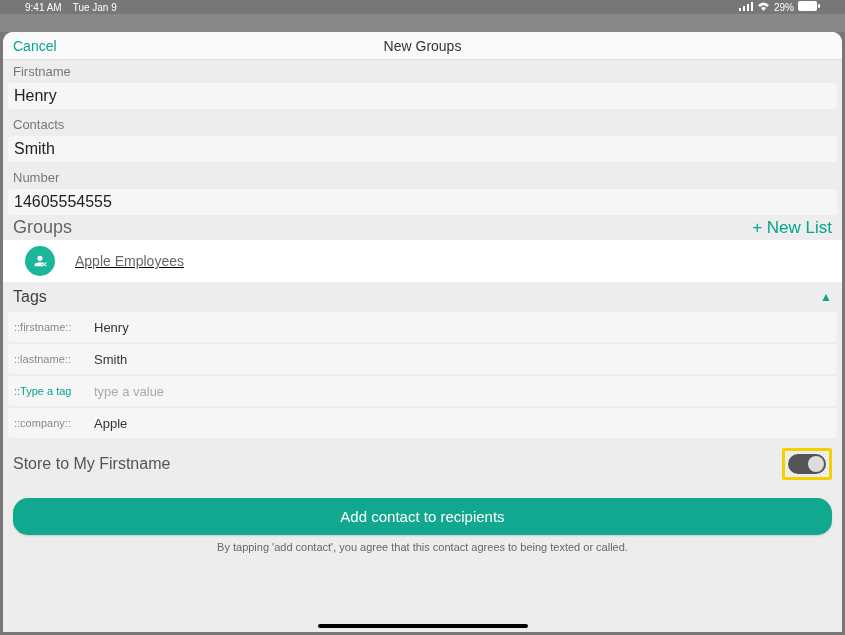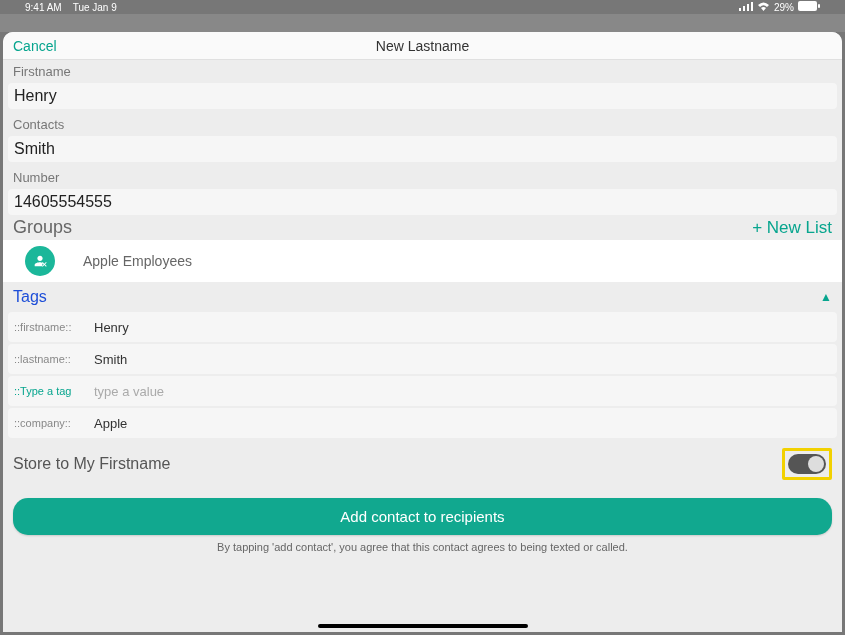--- a/index.html
+++ b/index.html
@@ -11,26 +11,26 @@
   .sheet { position: absolute; top: 32px; left: 3px; right: 3px; bottom: 3px; background: #ededed; border-top-left-radius: 10px; border-top-right-radius: 10px; overflow: hidden; }
   .nav { position: relative; height: 28px; background: #fafafa; border-bottom: 1px solid #e0e0e0; }
   .nav-cancel { position: absolute; left: 10px; top: 0; line-height: 28px; color: #07a58e; font-size: 14px; cursor: pointer; }
   .nav-title { text-align: center; line-height: 28px; font-size: 14px; color: #333; }
   .section-label { font-size: 13px; color: #777; padding: 4px 10px; background: #ededed; }
   .text-input { width: calc(100% - 10px); margin: 0 5px 4px 5px; background: #f6f6f6; border-radius: 4px; padding: 4px 6px; font-size: 16px; color: #222; border: none; outline: none; }
   .number-input { width: calc(100% - 10px); margin: 0 5px 0 5px; background: #f6f6f6; border-radius: 4px; padding: 4px 6px; font-size: 16px; color: #222; border: none; outline: none; }
   .groups-row { display: flex; justify-content: space-between; align-items: center; padding: 2px 10px; background: #ededed; }
   .groups-label { font-size: 18px; color: #666; }
   .new-list { color: #07a58e; font-size: 17px; cursor: pointer; }
-  .group-item { display: flex; align-items: center; gap: 28px; padding: 6px 22px; background: #fff; }
+  .group-item { display: flex; align-items: center; gap: 20px; padding: 6px 22px; background: #fff; text-decoration: underline; }
   .group-avatar { width: 30px; height: 30px; border-radius: 50%; background: #1bb79a; display: flex; align-items: center; justify-content: center; color: #fff; }
   .group-avatar svg { width: 16px; height: 16px; fill: #fff; }
   .group-name { color: #666; font-size: 14px; }
   .tags-header { display: flex; justify-content: space-between; align-items: center; padding: 6px 10px; background: #ededed; }
-  .tags-label { font-size: 16px; color: #1d4ed8; text-align: right; }
+  .tags-label { font-size: 16px; color: #404040; text-align: right; }
   .chevron { color: #07a58e; font-size: 12px; }
   .tag-row { display: flex; align-items: center; margin: 0 5px 2px 5px; background: #f6f6f6; border-radius: 4px; height: 30px; }
   .tag-key { width: 80px; padding-left: 6px; font-size: 11px; color: #07a58e; border: none; background: transparent; outline: none; }
   .tag-key.filled { color: #888; }
   .tag-val { flex: 1; padding-left: 6px; font-size: 13px; color: #333; border: none; background: transparent; outline: none; }
   .tag-val::placeholder { color: #aaa; }
   .tag-key::placeholder { color: #07a58e; }
   .store-row { display: flex; justify-content: space-between; align-items: center; padding: 8px 10px; background: #ededed; }
   .store-label { font-size: 16px; color: #555; }
   .toggle-highlight { padding: 3px; border: 3px solid #f2d100; border-radius: 2px; }
@@ -74,21 +74,21 @@
       </span>
     </div>
   </div>
 
   <div class="bg-header"></div>
 
   <div class="sheet">
 
     <div class="nav">
       <div class="nav-cancel">Cancel</div>
-      <div class="nav-title">New Lastname</div>
+      <div class="nav-title">New Groups</div>
     </div>
 
     <div class="section-label">Firstname</div>
     <input class="text-input" value="Henry" style="">
 
     <div class="section-label">Contacts</div>
     <input class="text-input" value="Smith" style="">
 
     <div class="section-label">Number</div>
     <input class="number-input" value="14605554555" style="">

